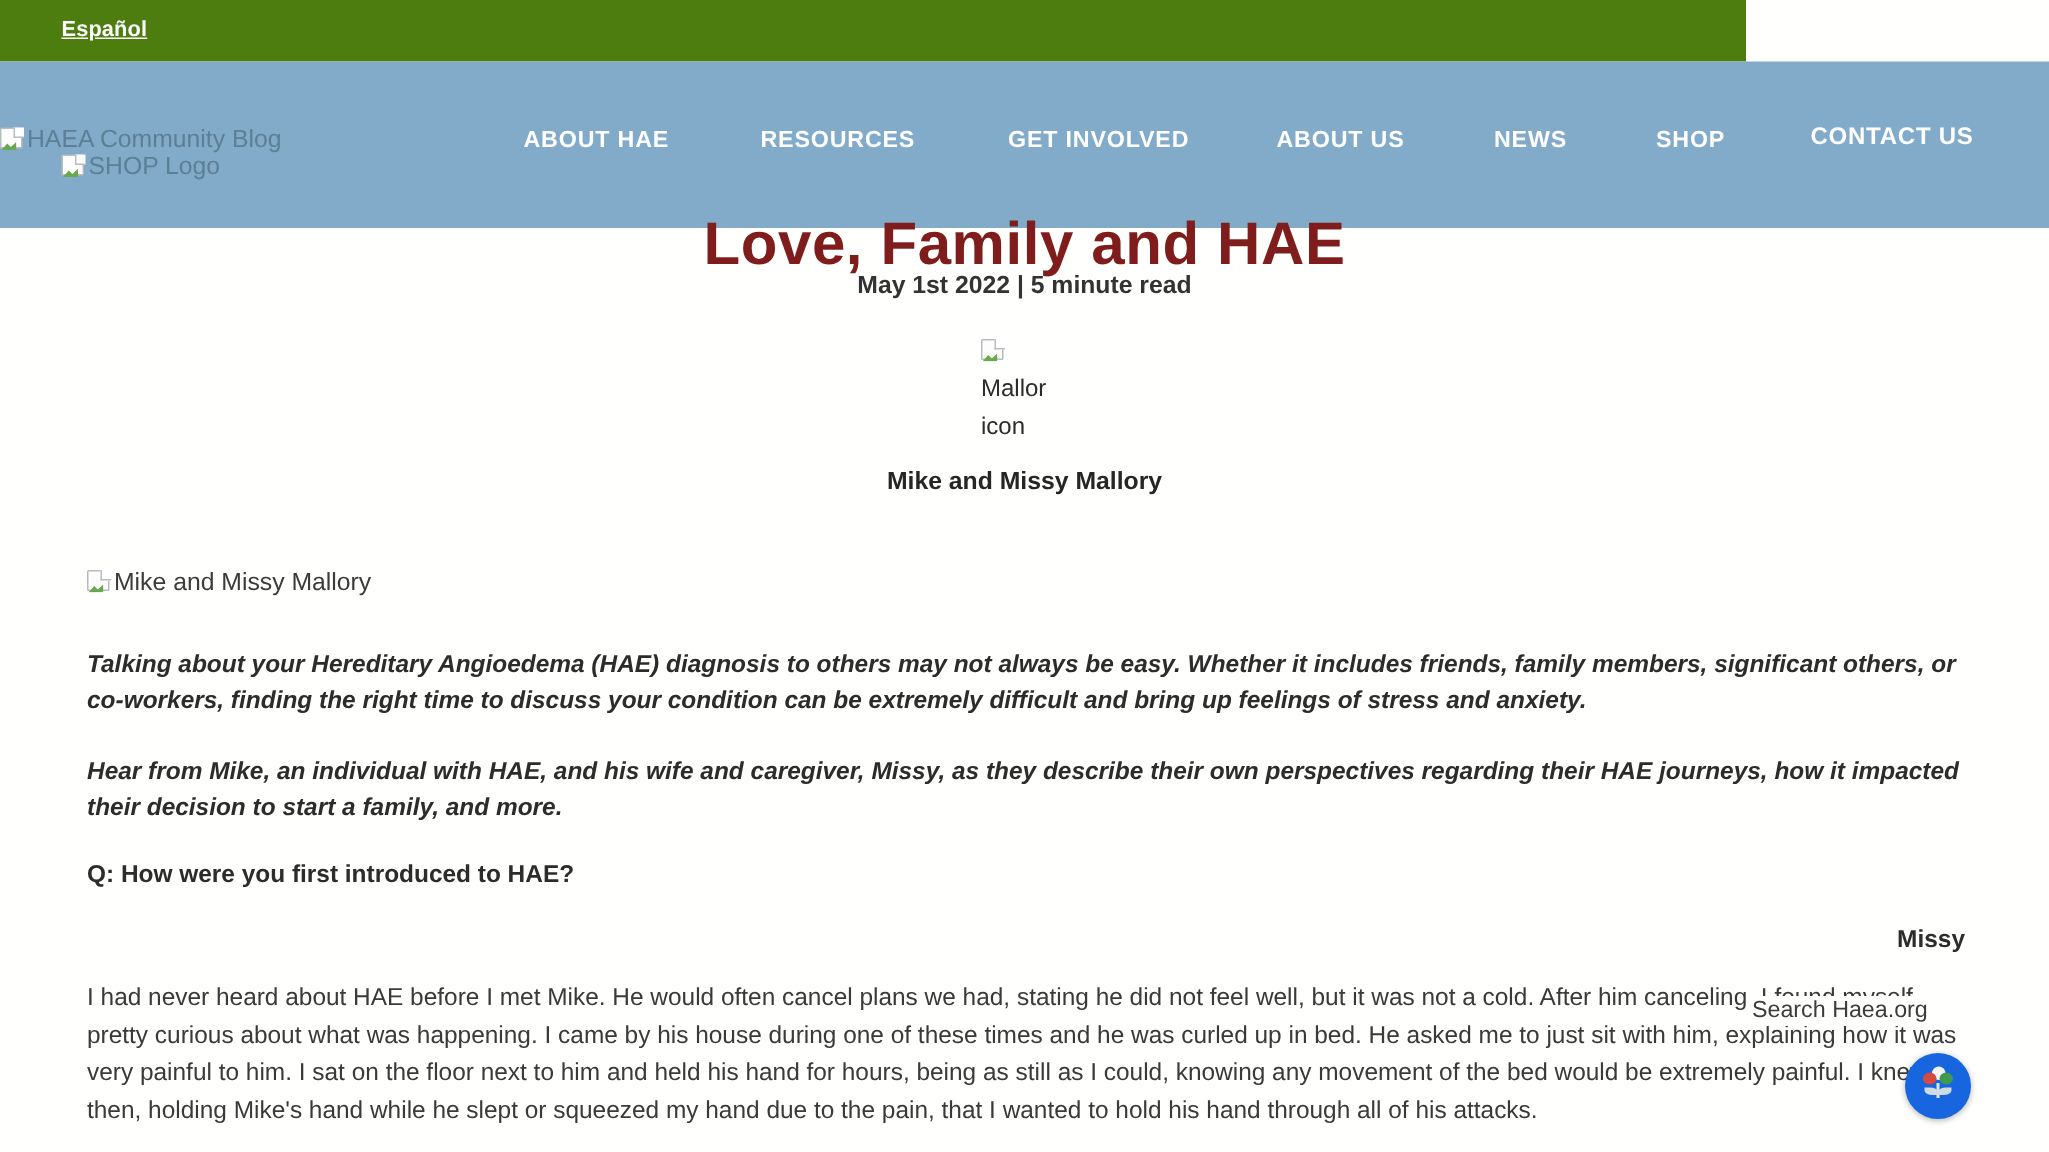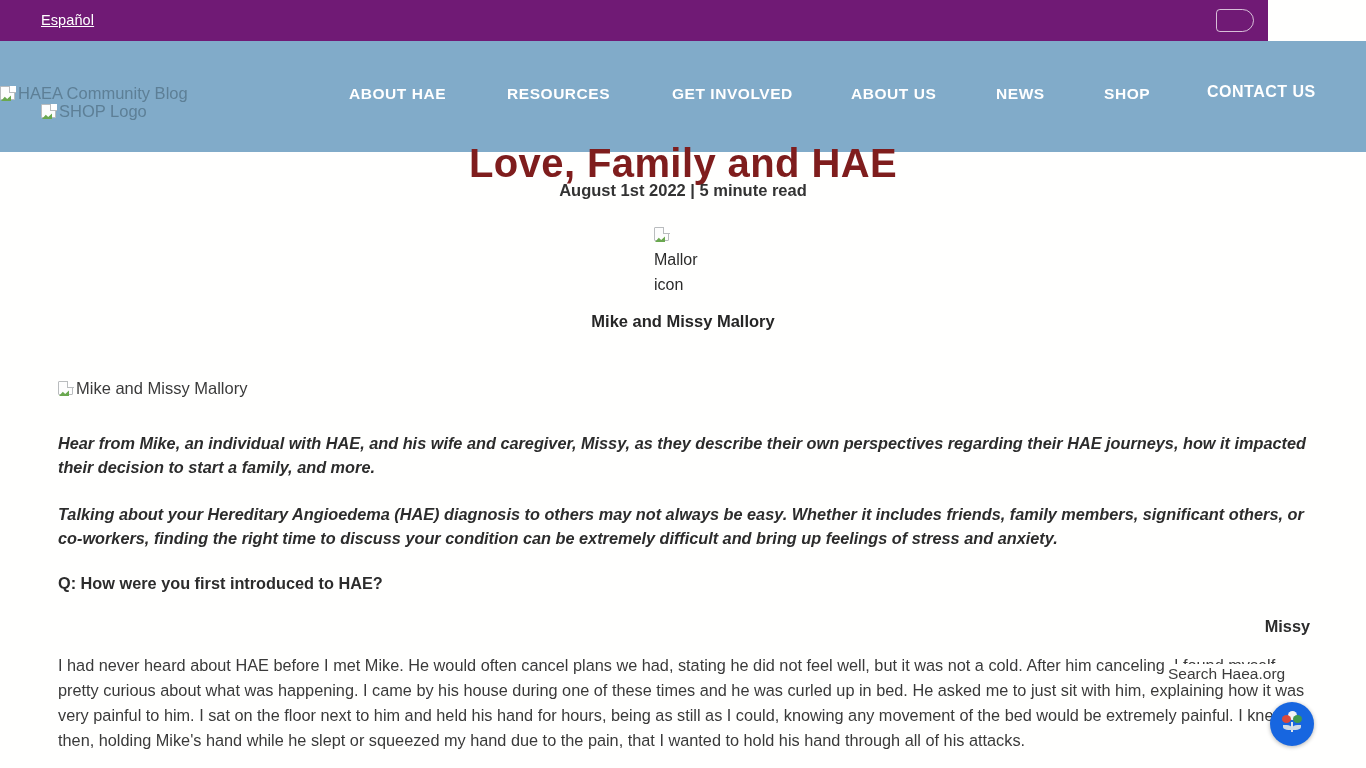--- a/index.html
+++ b/index.html
@@ -7,22 +7,23 @@
     margin: 0; padding: 0;
     width: 1366px; height: 768px;
     overflow: hidden;
     background: #fffffe;
     font-family: "Liberation Sans", sans-serif;
   }
 
   
   .topbar {
     position: absolute; left: 0; top: 0;
-    width: 1268px; height: 41px;
-    background: #701a75;
+    width: 1164px; height: 41px;
+    background: #4d7c0f;
+    font-weight: bold;
   }
   .lang-link {
     position: absolute; left: 41px; top: 12px;
     color: #ffffff;
     font-size: 14.5px;
     text-decoration: underline;
     letter-spacing: .1px;
     cursor: pointer;
   }
   .donate-btn {
@@ -265,43 +266,43 @@
     <span class="nav-item" style="left:507px">RESOURCES</span>
     <span class="nav-item" style="left:672px">GET INVOLVED</span>
     <span class="nav-item" style="left:851px">ABOUT US</span>
     <span class="nav-item" style="left:996px">NEWS</span>
     <span class="nav-item" style="left:1104px">SHOP</span>
     <span class="nav-item contact" style="left:1207px">CONTACT US</span>
   </nav>
 </div>
 
 <h1 class="hero-title">Love, Family and HAE</h1>
-<div class="meta-line">August 1st 2022 | 5 minute read</div>
+<div class="meta-line">May 1st 2022 | 5 minute read</div>
 
 <div class="author-img-wrap">
   <span class="author-alt">
     <span class="broken-img">
       <span class="frame"></span><span class="mount"></span><span class="tear"></span>
     </span><br>
     <span>Mallor</span><br>
     <span>icon</span>
   </span>
 </div>
 <div class="author-name">Mike and Missy Mallory</div>
 
 <article class="article">
 
   <div class="inline-figure">
     <span class="broken-img">
       <span class="frame"></span><span class="mount"></span><span class="tear"></span>
     </span><span>Mike and Missy Mallory</span>
   </div>
 
+  <p class="lede">Talking about your Hereditary Angioedema (HAE) diagnosis to others may not always be easy. Whether it includes friends, family members, significant others, or co-workers, finding the right time to discuss your condition can be extremely difficult and bring up feelings of stress and anxiety.</p>
   <p class="lede">Hear from Mike, an individual with HAE, and his wife and caregiver, Missy, as they describe their own perspectives regarding their HAE journeys, how it impacted their decision to start a family, and more.</p>
-  <p class="lede">Talking about your Hereditary Angioedema (HAE) diagnosis to others may not always be easy. Whether it includes friends, family members, significant others, or co-workers, finding the right time to discuss your condition can be extremely difficult and bring up feelings of stress and anxiety.</p>
 
   <p class="q-line">Q: How were you first introduced to HAE?</p>
   <p class="speaker">Missy</p>
   <p class="answer">I had never heard about HAE before I met Mike. He would often cancel plans we had, stating he did not feel well, but it was not a cold. After him canceling, I found myself pretty curious about what was happening. I came by his house during one of these times and he was curled up in bed. He asked me to just sit with him, explaining how it was very painful to him. I sat on the floor next to him and held his hand for hours, being as still as I could, knowing any movement of the bed would be extremely painful. I knew then, holding Mike's hand while he slept or squeezed my hand due to the pain, that I wanted to hold his hand through all of his attacks.</p>
 </article>
 
 <div class="search-tip">Search Haea.org</div>
 <div class="search-fab">
   <span class="glyph">
     <span class="petal-a"></span>

